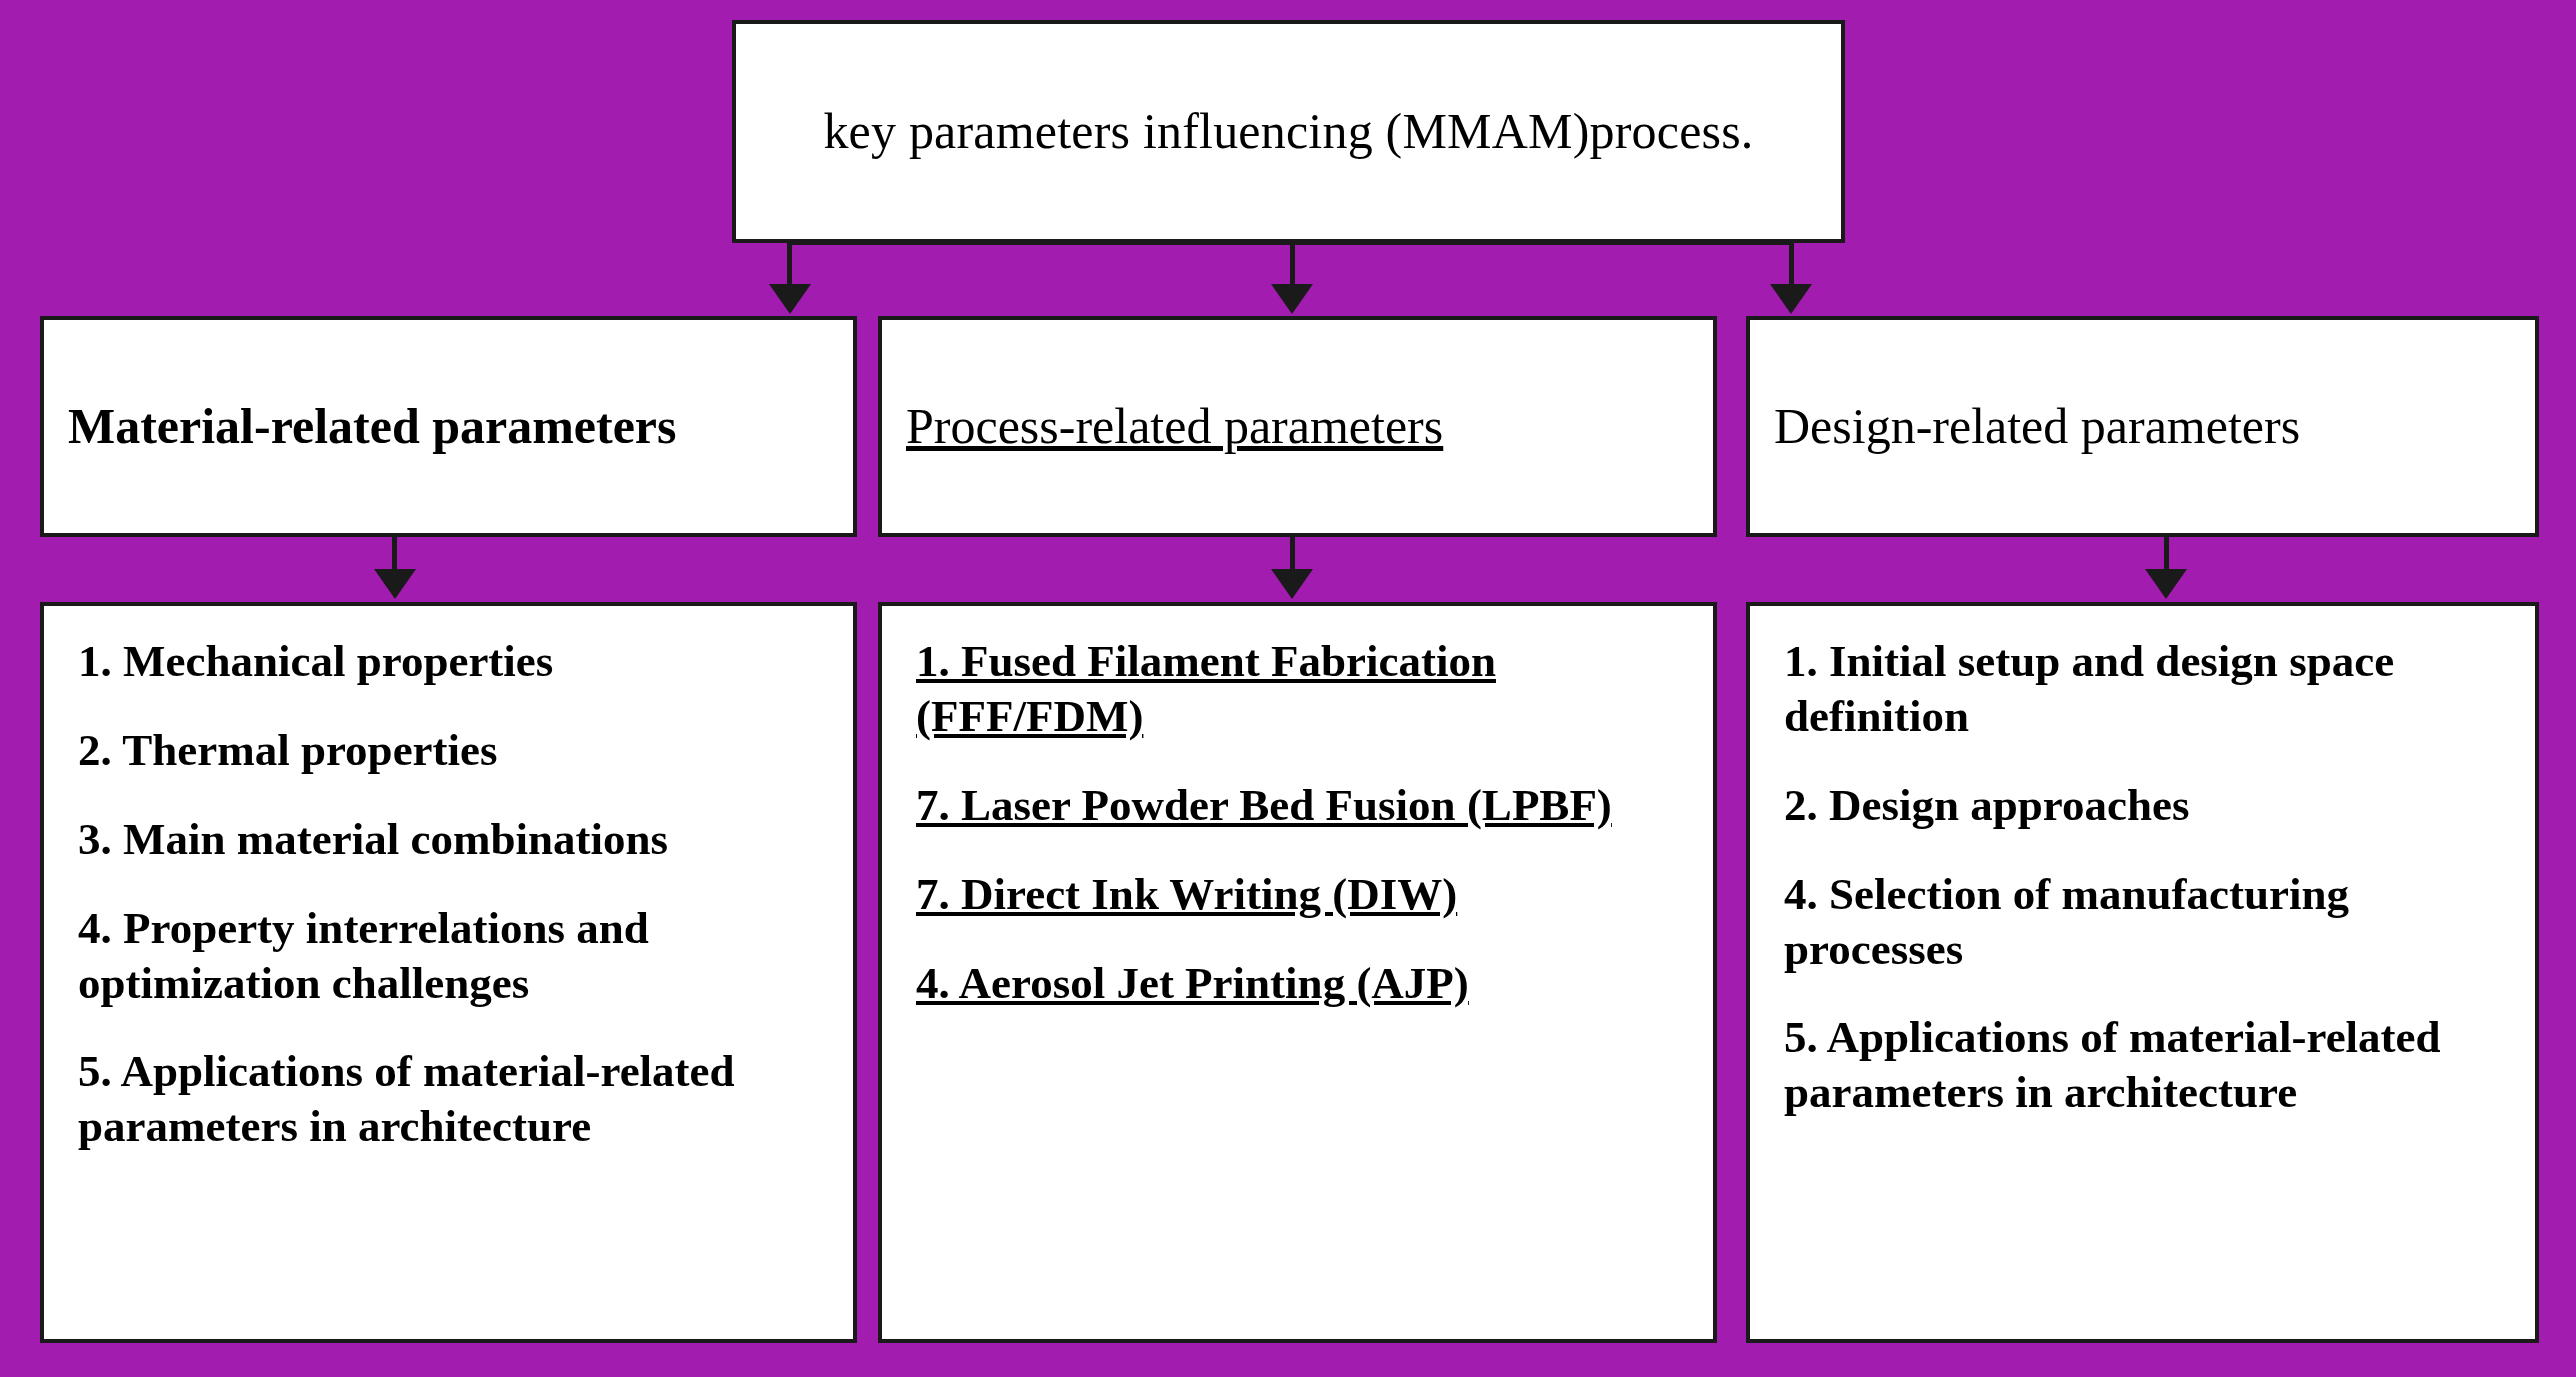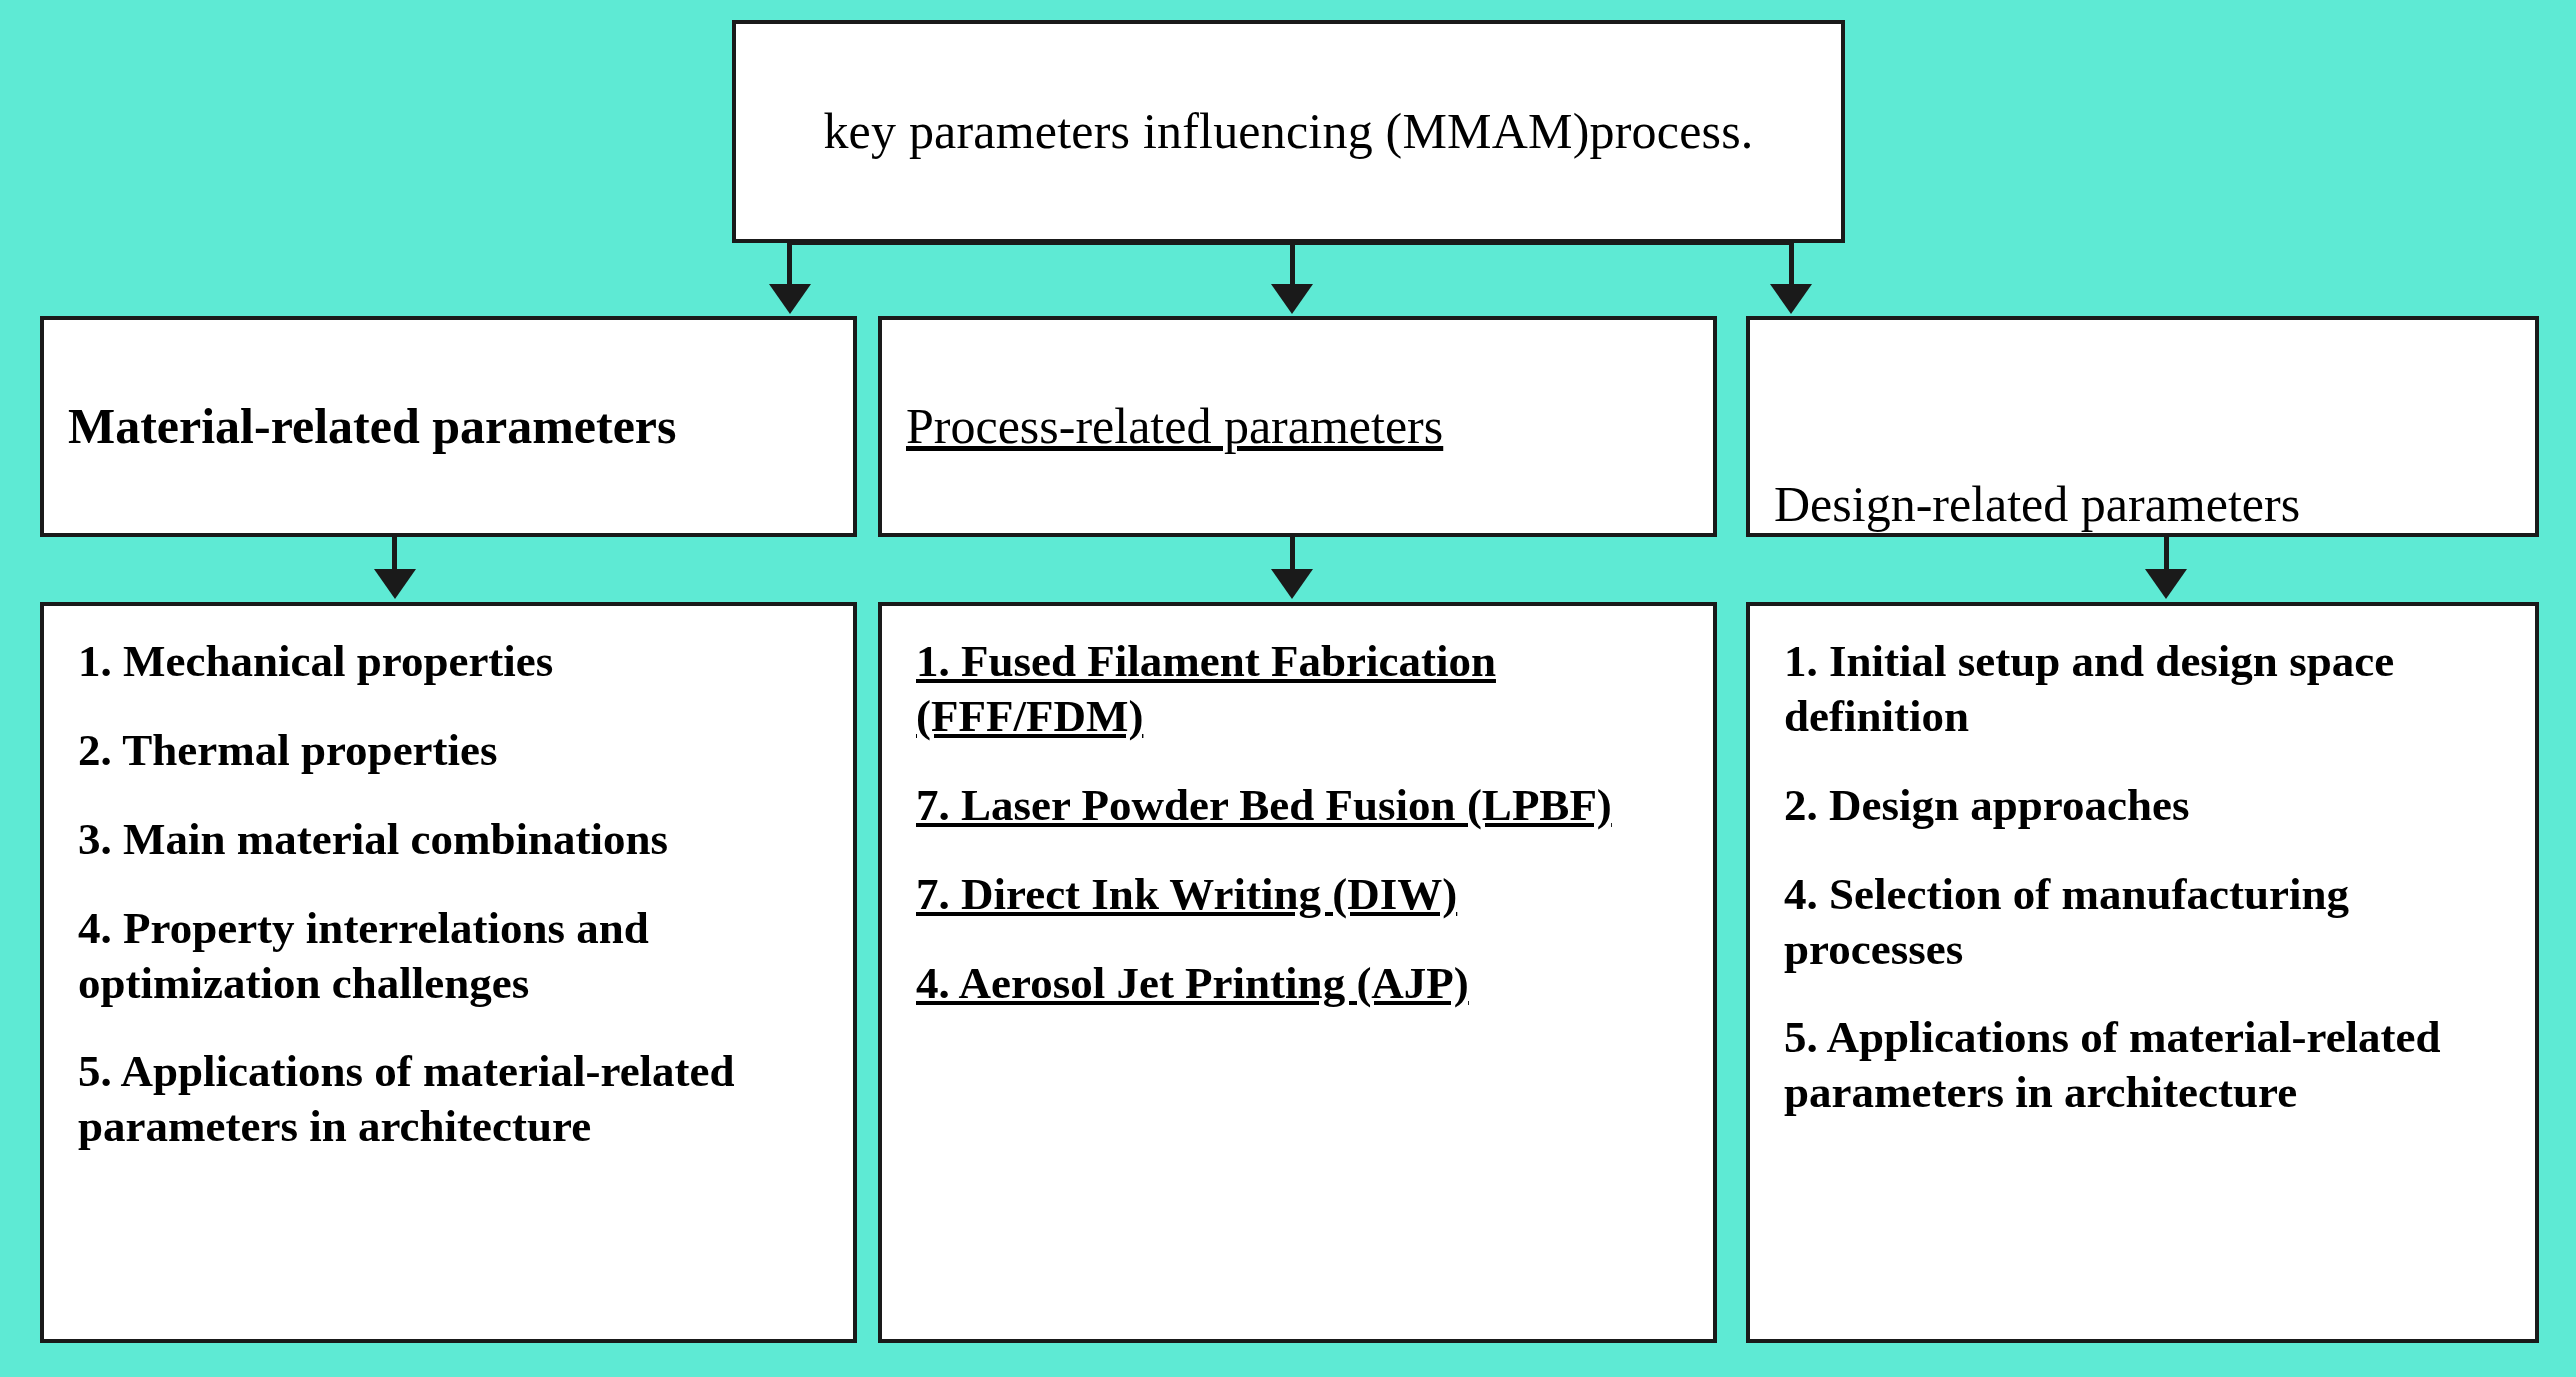--- a/index.html
+++ b/index.html
@@ -9,21 +9,21 @@
   }
   body {
     font-family: "Liberation Serif", "DejaVu Serif", serif;
     color: #000000;
   }
 
   #canvas {
     position: relative;
     width: 2576px;
     height: 1377px;
-    background: #5eead4;
+    background: #a21caf;
     overflow: hidden;
   }
 
   
   .box {
     position: absolute;
     box-sizing: border-box;
     background: #ffffff;
     border: 4.5px solid #1a1a1a;
   }
@@ -75,21 +75,21 @@
     font-size: 45px;
     font-weight: 700;
     line-height: 1.22;
     margin-bottom: 34px;
   }
   .detail-box li:last-child { margin-bottom: 0; }
 
   
   .col-1 { left: 40px;   width: 817px; }
   .col-2 { left: 878px;  width: 839px; text-decoration: underline; }
-  .col-3 { left: 1746px; width: 793px; align-items: flex-end; }
+  .col-3 { left: 1746px; width: 793px; }
 
   
   .vline {
     position: absolute;
     width: 5.4px;
     background: #1a1a1a;
   }
   .hline {
     position: absolute;
     height: 5.4px;

